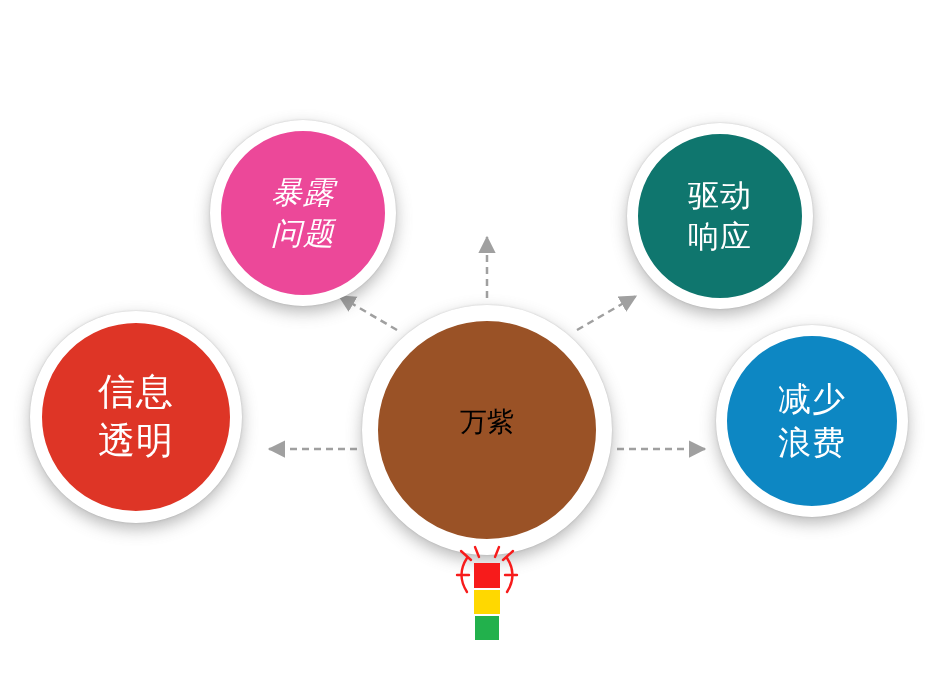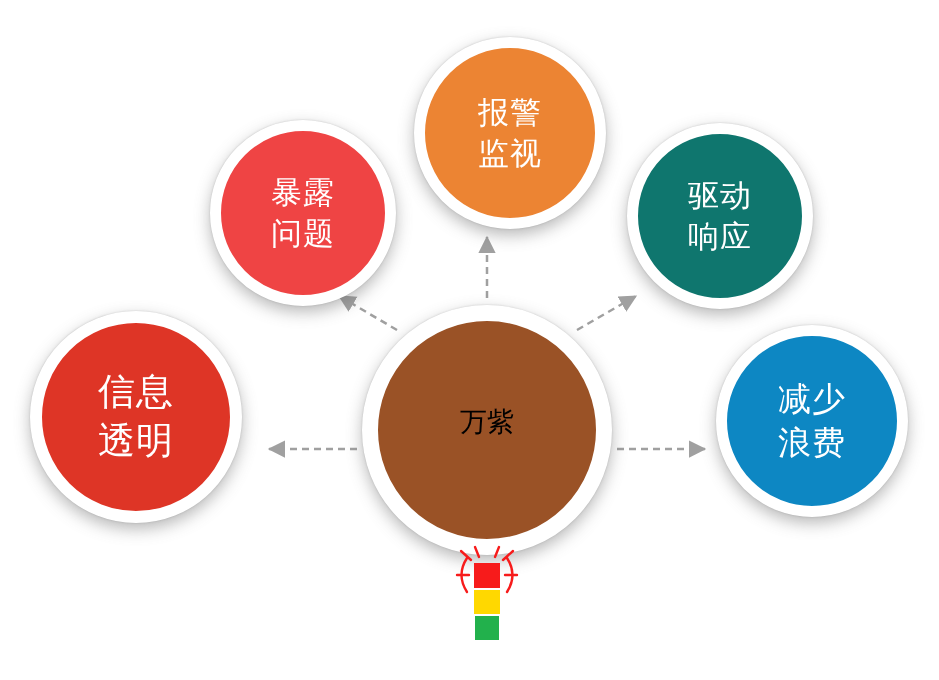--- a/index.html
+++ b/index.html
@@ -64,29 +64,25 @@
         <path d="M0,0 L7,3.5 L0,7 z" fill="#A0A0A0"></path>
       </marker>
     </defs>
     <line x1="487" y1="298" x2="487" y2="237" stroke-width="2.5" stroke-dasharray="7 5" marker-end="url(#arrowhead)" stroke="#A0A0A0"></line>
     <line x1="397" y1="330" x2="339" y2="296" stroke-width="2.5" stroke-dasharray="7 5" marker-end="url(#arrowhead)" stroke="#A0A0A0"></line>
     <line x1="577" y1="330" x2="636" y2="296" stroke-width="2.5" stroke-dasharray="7 5" marker-end="url(#arrowhead)" stroke="#A0A0A0"></line>
     <line x1="357" y1="449" x2="269" y2="449" stroke-width="2.5" stroke-dasharray="7 5" marker-end="url(#arrowhead)" stroke="#A0A0A0"></line>
     <line x1="617" y1="449" x2="705" y2="449" stroke-width="2.5" stroke-dasharray="7 5" marker-end="url(#arrowhead)" stroke="#A0A0A0"></line>
   </svg>
 
-  <div class="node node-expose" style="background-color: #ef4444;">
+  <div class="node node-expose" style="background-color: #ec4899; font-style: italic;">
     <div class="label">暴露
 问题</div>
   </div>
 
-  <div class="node node-alarm" style="background-color: rgb(236, 132, 51);">
-    <div class="label">报警
-监视</div>
-  </div>
 
   <div class="node node-drive" style="background-color: #0f766e;">
     <div class="label">驱动
 响应</div>
   </div>
 
   <div class="node node-info" style="background-color: rgb(222, 53, 38);">
     <div class="label">信息
 透明</div>
   </div>

